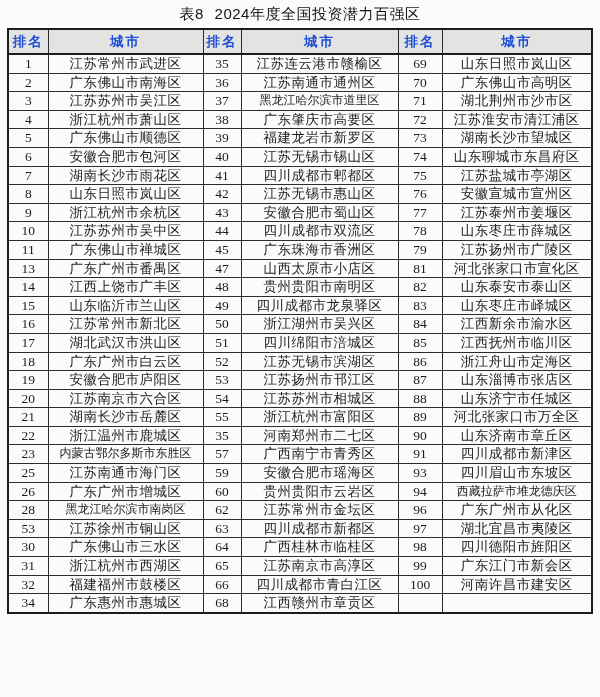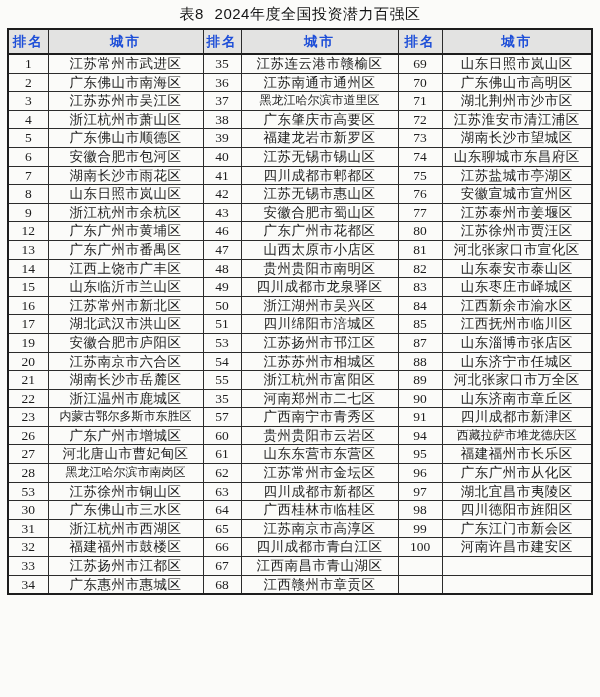--- a/index.html
+++ b/index.html
@@ -161,26 +161,34 @@
         </tr>
         <tr>
           <td class="rank">9</td>
           <td class="city">浙江杭州市余杭区</td>
           <td class="rank">43</td>
           <td class="city">安徽合肥市蜀山区</td>
           <td class="rank">77</td>
           <td class="city">江苏泰州市姜堰区</td>
         </tr>
         <tr>
-          <td class="rank">12</td>
-          <td class="city">广东广州市黄埔区</td>
-          <td class="rank">46</td>
-          <td class="city">广东广州市花都区</td>
-          <td class="rank">80</td>
-          <td class="city">江苏徐州市贾汪区</td>
+          <td class="rank">10</td>
+          <td class="city">江苏苏州市吴中区</td>
+          <td class="rank">44</td>
+          <td class="city">四川成都市双流区</td>
+          <td class="rank">78</td>
+          <td class="city">山东枣庄市薛城区</td>
+        </tr>
+        <tr>
+          <td class="rank">11</td>
+          <td class="city">广东佛山市禅城区</td>
+          <td class="rank">45</td>
+          <td class="city">广东珠海市香洲区</td>
+          <td class="rank">79</td>
+          <td class="city">江苏扬州市广陵区</td>
         </tr>
         <tr>
           <td class="rank">13</td>
           <td class="city">广东广州市番禺区</td>
           <td class="rank">47</td>
           <td class="city">山西太原市小店区</td>
           <td class="rank">81</td>
           <td class="city">河北张家口市宣化区</td>
         </tr>
         <tr>
@@ -209,20 +217,28 @@
         </tr>
         <tr>
           <td class="rank">17</td>
           <td class="city">湖北武汉市洪山区</td>
           <td class="rank">51</td>
           <td class="city">四川绵阳市涪城区</td>
           <td class="rank">85</td>
           <td class="city">江西抚州市临川区</td>
         </tr>
         <tr>
+          <td class="rank">18</td>
+          <td class="city">广东广州市白云区</td>
+          <td class="rank">52</td>
+          <td class="city">江苏无锡市滨湖区</td>
+          <td class="rank">86</td>
+          <td class="city">浙江舟山市定海区</td>
+        </tr>
+        <tr>
           <td class="rank">19</td>
           <td class="city">安徽合肥市庐阳区</td>
           <td class="rank">53</td>
           <td class="city">江苏扬州市邗江区</td>
           <td class="rank">87</td>
           <td class="city">山东淄博市张店区</td>
         </tr>
         <tr>
           <td class="rank">20</td>
           <td class="city">江苏南京市六合区</td>
@@ -249,36 +265,36 @@
         </tr>
         <tr>
           <td class="rank">23</td>
           <td class="city long">内蒙古鄂尔多斯市东胜区</td>
           <td class="rank">57</td>
           <td class="city">广西南宁市青秀区</td>
           <td class="rank">91</td>
           <td class="city">四川成都市新津区</td>
         </tr>
         <tr>
+          <td class="rank">25</td>
+          <td class="city">江苏南通市海门区</td>
+          <td class="rank">59</td>
+          <td class="city">安徽合肥市瑶海区</td>
+          <td class="rank">93</td>
+          <td class="city">四川眉山市东坡区</td>
+        </tr>
+        <tr>
           <td class="rank">26</td>
           <td class="city">广东广州市增城区</td>
           <td class="rank">60</td>
           <td class="city">贵州贵阳市云岩区</td>
           <td class="rank">94</td>
           <td class="city long">西藏拉萨市堆龙德庆区</td>
         </tr>
         <tr>
-          <td class="rank">27</td>
-          <td class="city">河北唐山市曹妃甸区</td>
-          <td class="rank">61</td>
-          <td class="city">山东东营市东营区</td>
-          <td class="rank">95</td>
-          <td class="city">福建福州市长乐区</td>
-        </tr>
-        <tr>
           <td class="rank">28</td>
           <td class="city long">黑龙江哈尔滨市南岗区</td>
           <td class="rank">62</td>
           <td class="city">江苏常州市金坛区</td>
           <td class="rank">96</td>
           <td class="city">广东广州市从化区</td>
         </tr>
         <tr>
           <td class="rank">53</td>
           <td class="city">江苏徐州市铜山区</td>
@@ -305,28 +321,20 @@
         </tr>
         <tr>
           <td class="rank">32</td>
           <td class="city">福建福州市鼓楼区</td>
           <td class="rank">66</td>
           <td class="city">四川成都市青白江区</td>
           <td class="rank">100</td>
           <td class="city">河南许昌市建安区</td>
         </tr>
         <tr>
-          <td class="rank">33</td>
-          <td class="city">江苏扬州市江都区</td>
-          <td class="rank">67</td>
-          <td class="city">江西南昌市青山湖区</td>
-          <td class="rank"></td>
-          <td class="city"></td>
-        </tr>
-        <tr>
           <td class="rank">34</td>
           <td class="city">广东惠州市惠城区</td>
           <td class="rank">68</td>
           <td class="city">江西赣州市章贡区</td>
           <td class="rank"></td>
           <td class="city"></td>
         </tr>
       </tbody>
   </table>
 </div>

